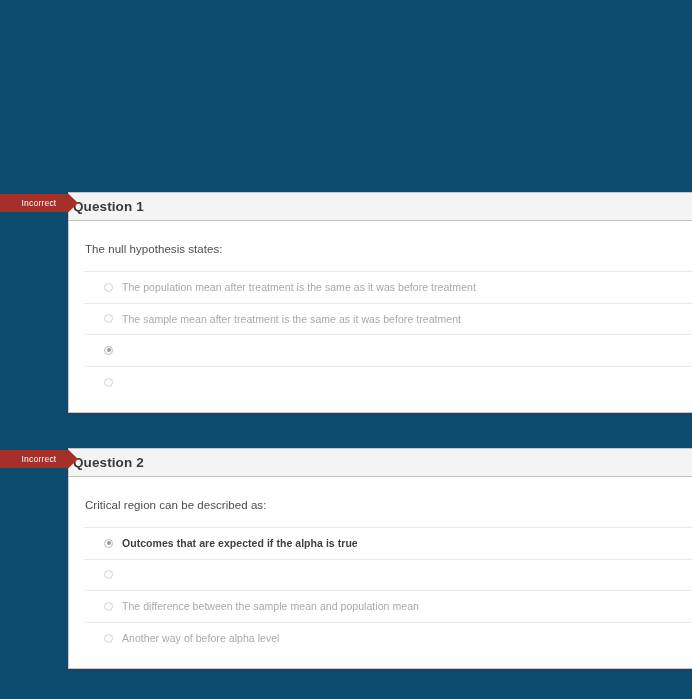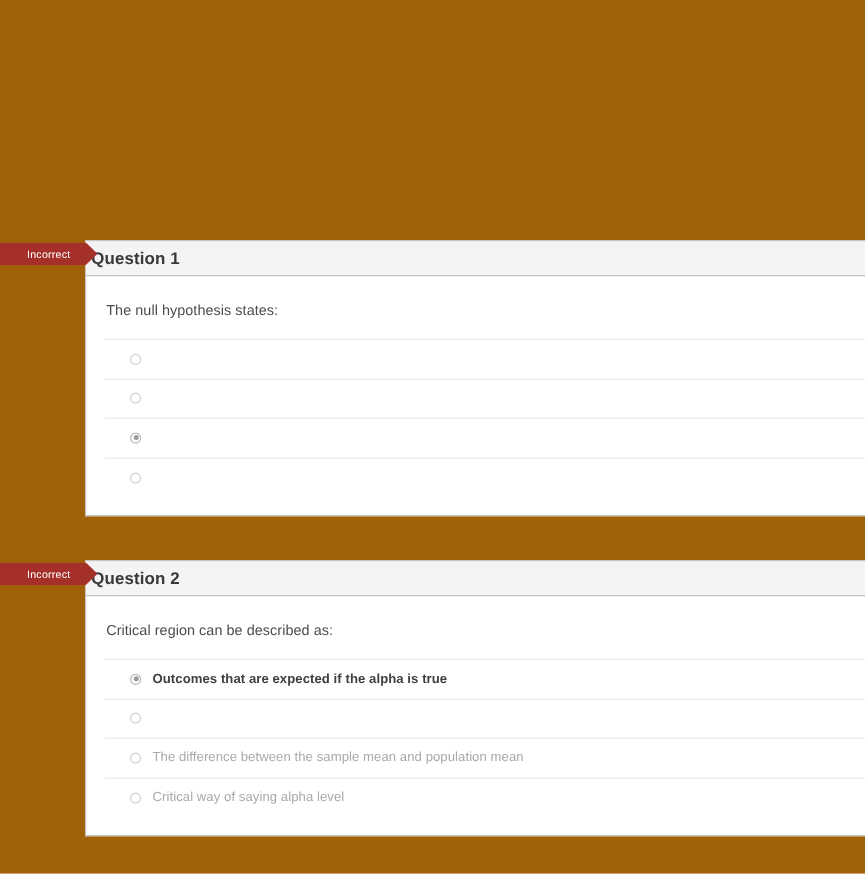--- a/index.html
+++ b/index.html
@@ -9,21 +9,21 @@
     height: 699px;
     background: #ffffff;
     font-family: "Liberation Sans", sans-serif;
     overflow: hidden;
   }
 
   #page {
     position: relative;
     width: 692px;
     height: 699px;
-    background: #a16207;
+    background: #0c4a6e;
     overflow: hidden;
   }
 
   
   .question-card {
     position: absolute;
     left: 68px;
     width: 700px;               
     background: #ffffff;
     border: 1px solid #c6c6c6;
@@ -143,23 +143,25 @@
     <div class="q-header">
       <span class="q-title">Question 1</span>
     </div>
 
     <div class="q-body">
       <div class="q-text">The null hypothesis states:</div>
 
       <div class="options">
         <div class="option">
           <span class="radio"></span>
-        </div>
-        <div class="option">
-          <span class="radio"></span>
+          <span class="option-label">The population mean after treatment is the same as it was before treatment</span>
+        </div>
+        <div class="option">
+          <span class="radio"></span>
+          <span class="option-label">The sample mean after treatment is the same as it was before treatment</span>
         </div>
         <div class="option selected">
           <span class="radio"></span>
         </div>
         <div class="option">
           <span class="radio"></span>
         </div>
       </div>
     </div>
   </div>
@@ -184,19 +186,19 @@
         </div>
         <div class="option">
           <span class="radio"></span>
         </div>
         <div class="option">
           <span class="radio"></span>
           <span class="option-label">The difference between the sample mean and population mean</span>
         </div>
         <div class="option">
           <span class="radio"></span>
-          <span class="option-label">Critical way of saying alpha level</span>
+          <span class="option-label">Another way of before alpha level</span>
         </div>
       </div>
     </div>
   </div>
 
 </div>
 
 </body></html>

